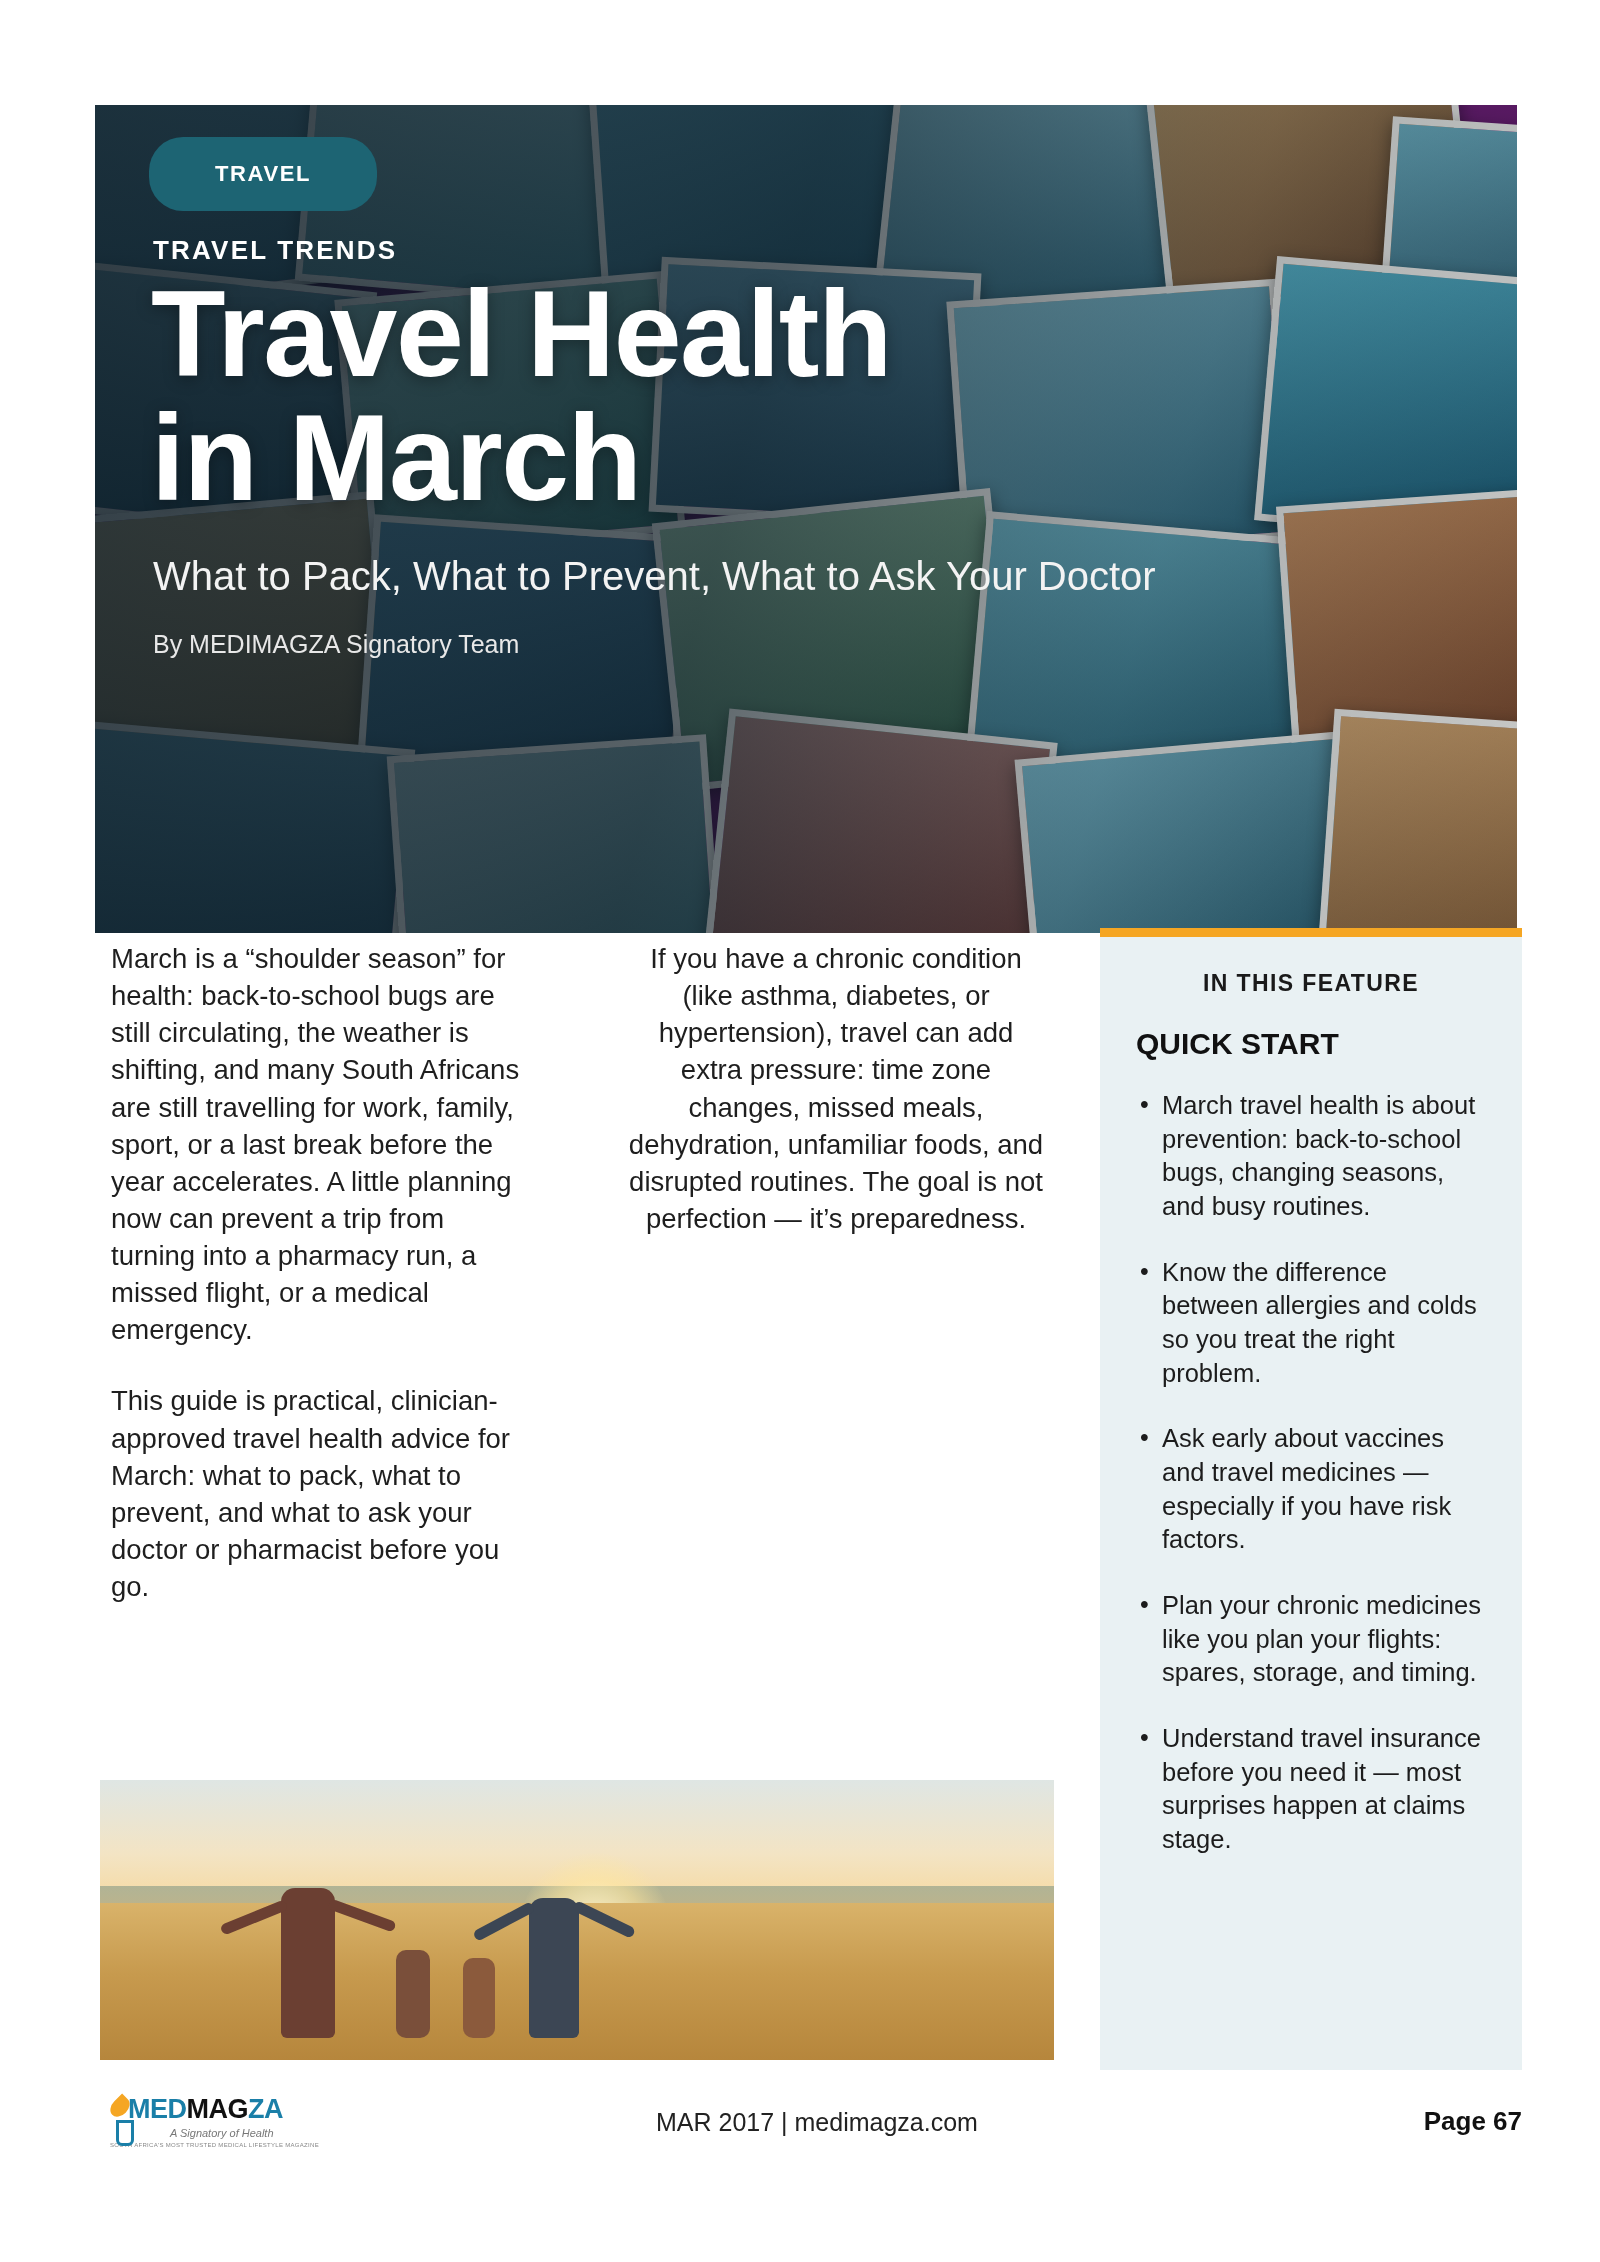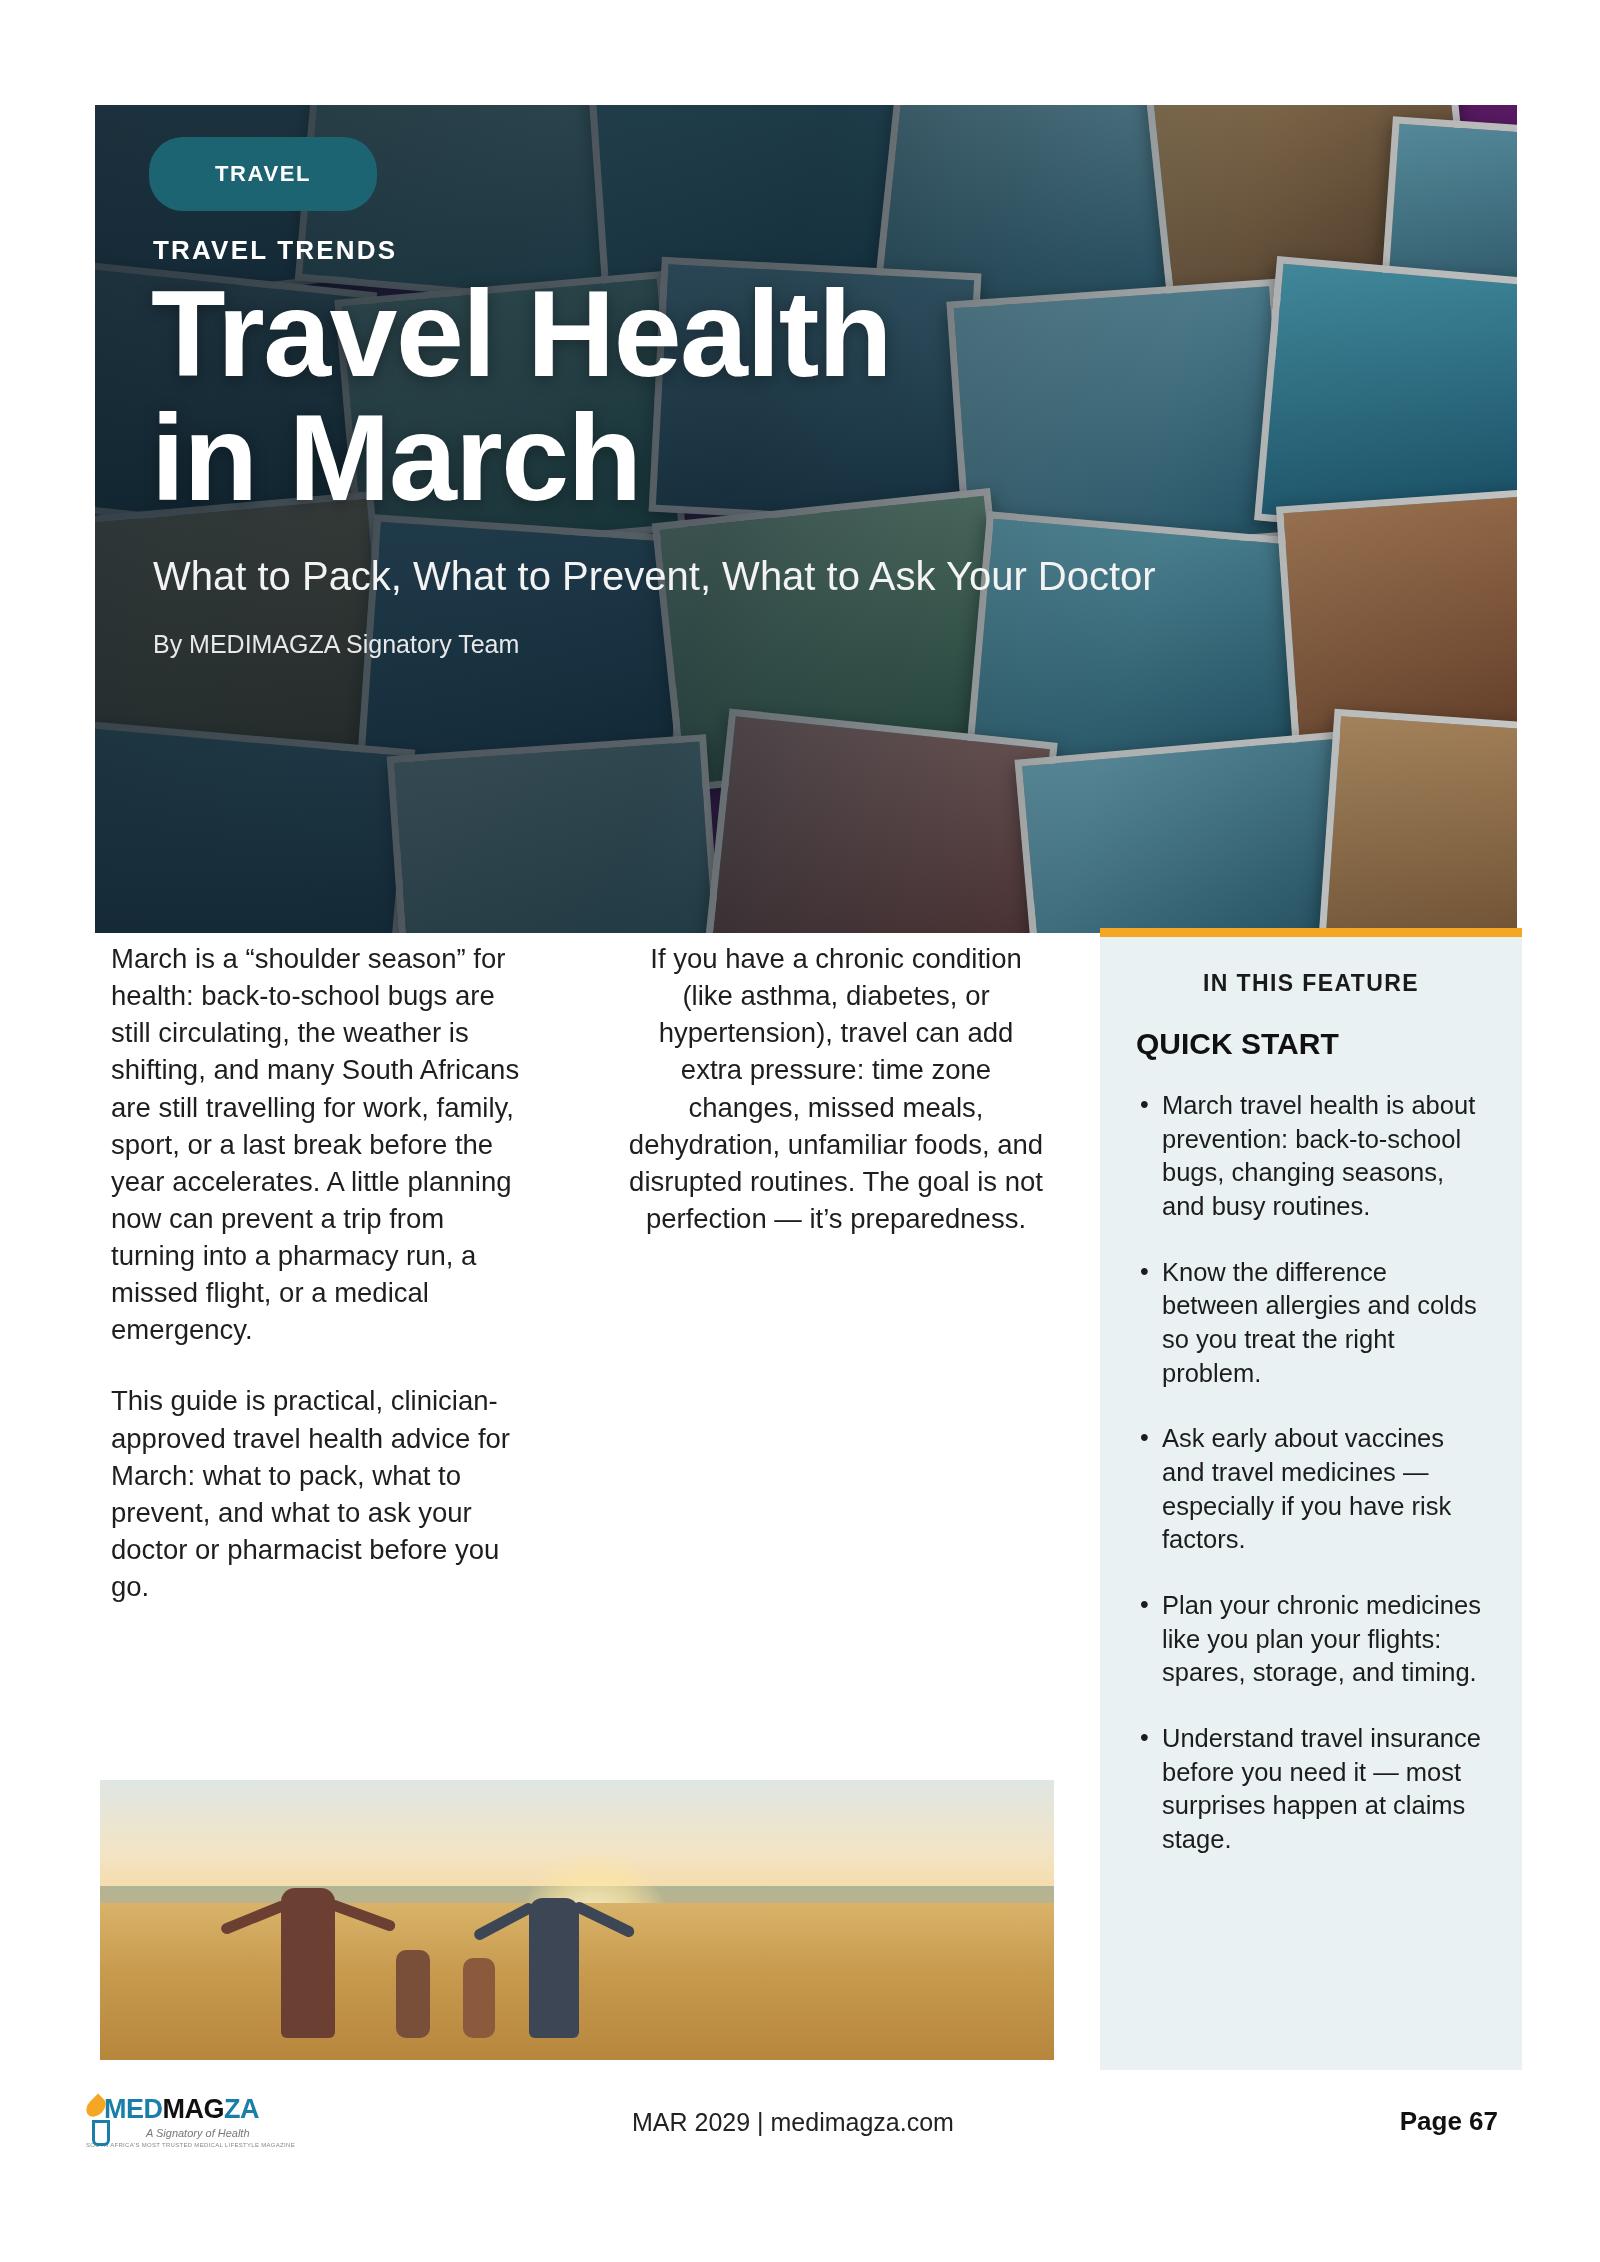--- a/index.html
+++ b/index.html
@@ -220,21 +220,21 @@
   .fig-arm {
     position: absolute;
     height: 11px;
     background: inherit;
     border-radius: 6px;
   }
 
   
   .footer {
     position: absolute;
-    left: 82px;
+    left: 106px;
     top: 2090px;
     width: 1422px;
     height: 70px;
   }
   .logo {
     position: absolute;
     left: 4px; top: 4px;
     width: 210px; height: 58px;
   }
   .logo-text {
@@ -369,17 +369,17 @@
       <div style="position:relative; display:inline-block; margin-left:18px;">
         <span class="logo-drop"></span>
         <span class="logo-text">
           <span class="logo-med">MED</span><span class="logo-mag">MAG</span><span class="logo-za">ZA</span>
         </span>
       </div>
       <div class="logo-tag" style="margin-left:60px;">A Signatory of Health</div>
       <div class="logo-sub">SOUTH AFRICA'S MOST TRUSTED MEDICAL LIFESTYLE MAGAZINE</div>
       <span class="logo-flask"></span>
     </div>
-    <div class="footer-center">MAR 2029 | medimagza.com</div>
+    <div class="footer-center">MAR 2017 | medimagza.com</div>
     <div class="footer-right">Page 67</div>
   </div>
 
 </div>
 
 </body></html>

